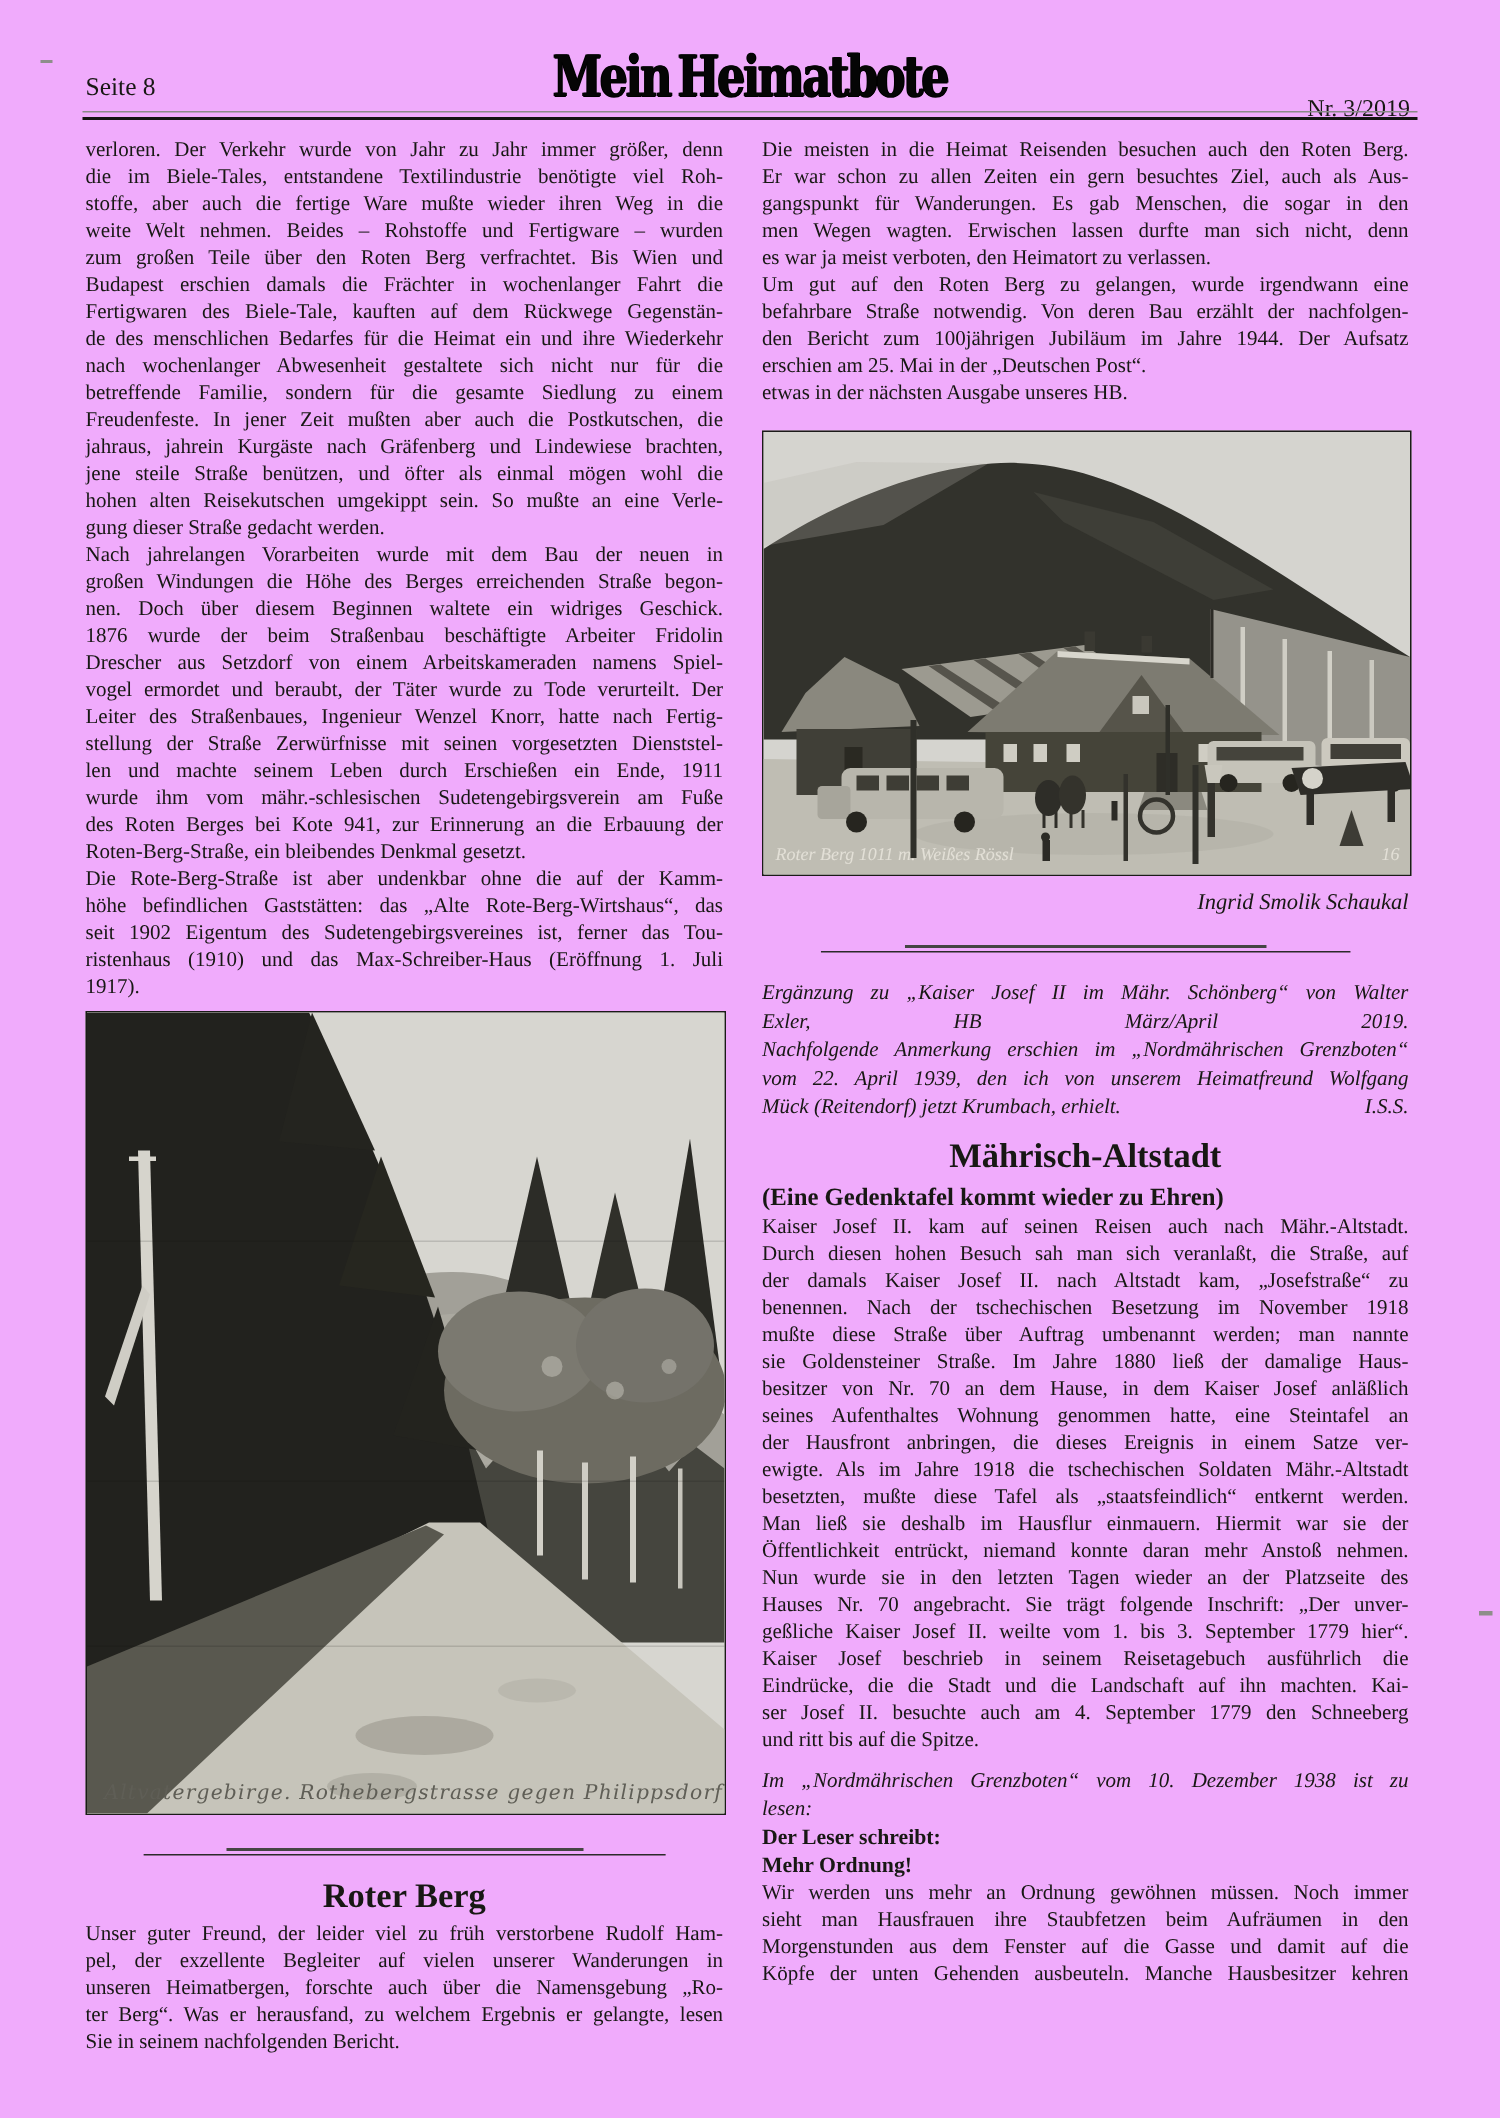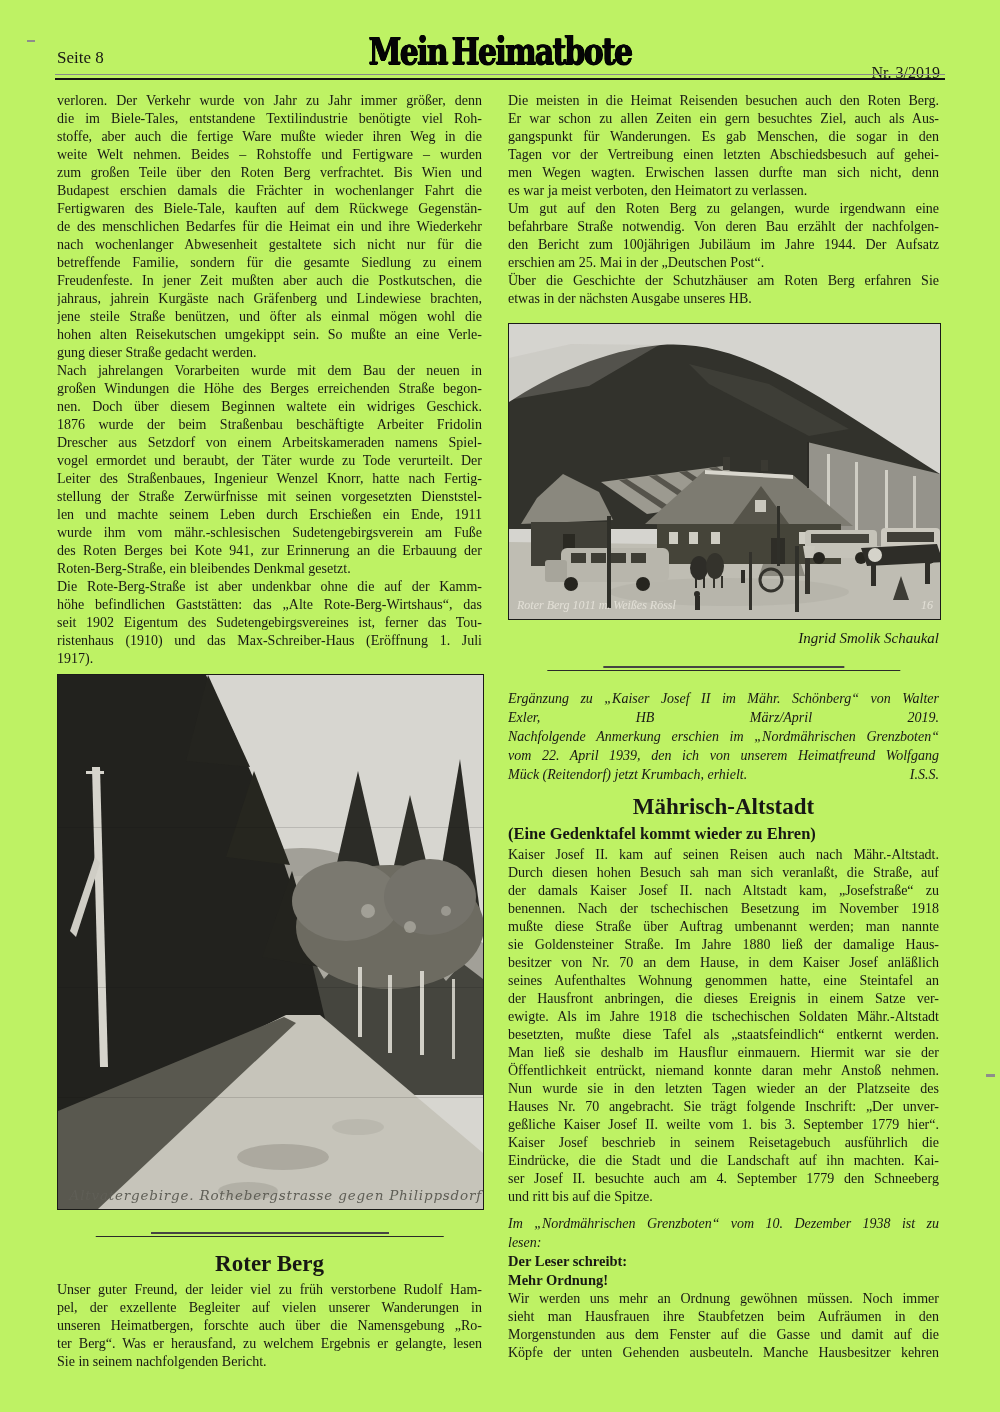--- a/index.html
+++ b/index.html
@@ -1,18 +1,18 @@
 <!DOCTYPE html>
 <html><head>
 <meta charset="utf-8">
 <style>
   html,body { margin:0; padding:0; background:#e9e9e6; }
   .page {
     position:relative; width:1000px; height:1412px; margin:0 auto;
-    background:#bef264; color:#181814; overflow:hidden;
+    background:#f0abfc; color:#181814; overflow:hidden;
     font-family:"Liberation Serif","DejaVu Serif",serif;
   }
   
   .header-band { position:relative; height:80px; }
   .page-num  { position:absolute; left:57px; top:48px; font-size:17px; }
   .issue-num { position:absolute; right:60px; top:64px; font-size:16px; }
   .masthead {
     position:absolute; left:50%; top:28px; transform:translateX(-50%) scaleX(0.78);
     font-family:"DejaVu Serif",serif; font-weight:bold; font-size:38px;
     letter-spacing:-2px; word-spacing:-5px; white-space:nowrap; color:#050505;
@@ -182,28 +182,26 @@
           <div class="tl">ter Berg“. Was er herausfand, zu welchem Ergebnis er gelangte, lesen</div>
           <div class="tl last">Sie in seinem nachfolgenden Bericht.</div>
         </div>
     </section>
 
     <section class="col-right">
       <div class="body-text">
           <div class="tl">Die meisten in die Heimat Reisenden besuchen auch den Roten Berg.</div>
           <div class="tl">Er war schon zu allen Zeiten ein gern besuchtes Ziel, auch als Aus-</div>
           <div class="tl">gangspunkt für Wanderungen. Es gab Menschen, die sogar in den</div>
-          <div class="tl">Tagen vor der Vertreibung einen letzten Abschiedsbesuch auf gehei-</div>
           <div class="tl">men Wegen wagten. Erwischen lassen durfte man sich nicht, denn</div>
           <div class="tl last">es war ja meist verboten, den Heimatort zu verlassen.</div>
           <div class="tl">Um gut auf den Roten Berg zu gelangen, wurde irgendwann eine</div>
           <div class="tl">befahrbare Straße notwendig. Von deren Bau erzählt der nachfolgen-</div>
           <div class="tl">den Bericht zum 100jährigen Jubiläum im Jahre 1944. Der Aufsatz</div>
           <div class="tl last">erschien am 25. Mai in der „Deutschen Post“.</div>
-          <div class="tl">Über die Geschichte der Schutzhäuser am Roten Berg erfahren Sie</div>
           <div class="tl last">etwas in der nächsten Ausgabe unseres HB.</div>
         </div>
 
       <figure class="photo photo-right">
         <svg viewBox="0 0 431 295" height="295" preserveAspectRatio="none">
           <rect width="431" height="295" fill="#d5d4cf"></rect>
           <g>
             <path d="M0,78 C40,52 95,26 152,21 C235,15 305,70 431,150 L431,205 L0,205 Z" fill="#32322c"></path>
             <path d="M0,34 L62,20 L150,21 L80,62 L0,76 Z" fill="#b6b4ac" opacity="0.25"></path>
             <path d="M180,40 L260,60 L340,105 L300,112 L200,60 Z" fill="#4a4a42" opacity="0.5"></path>

